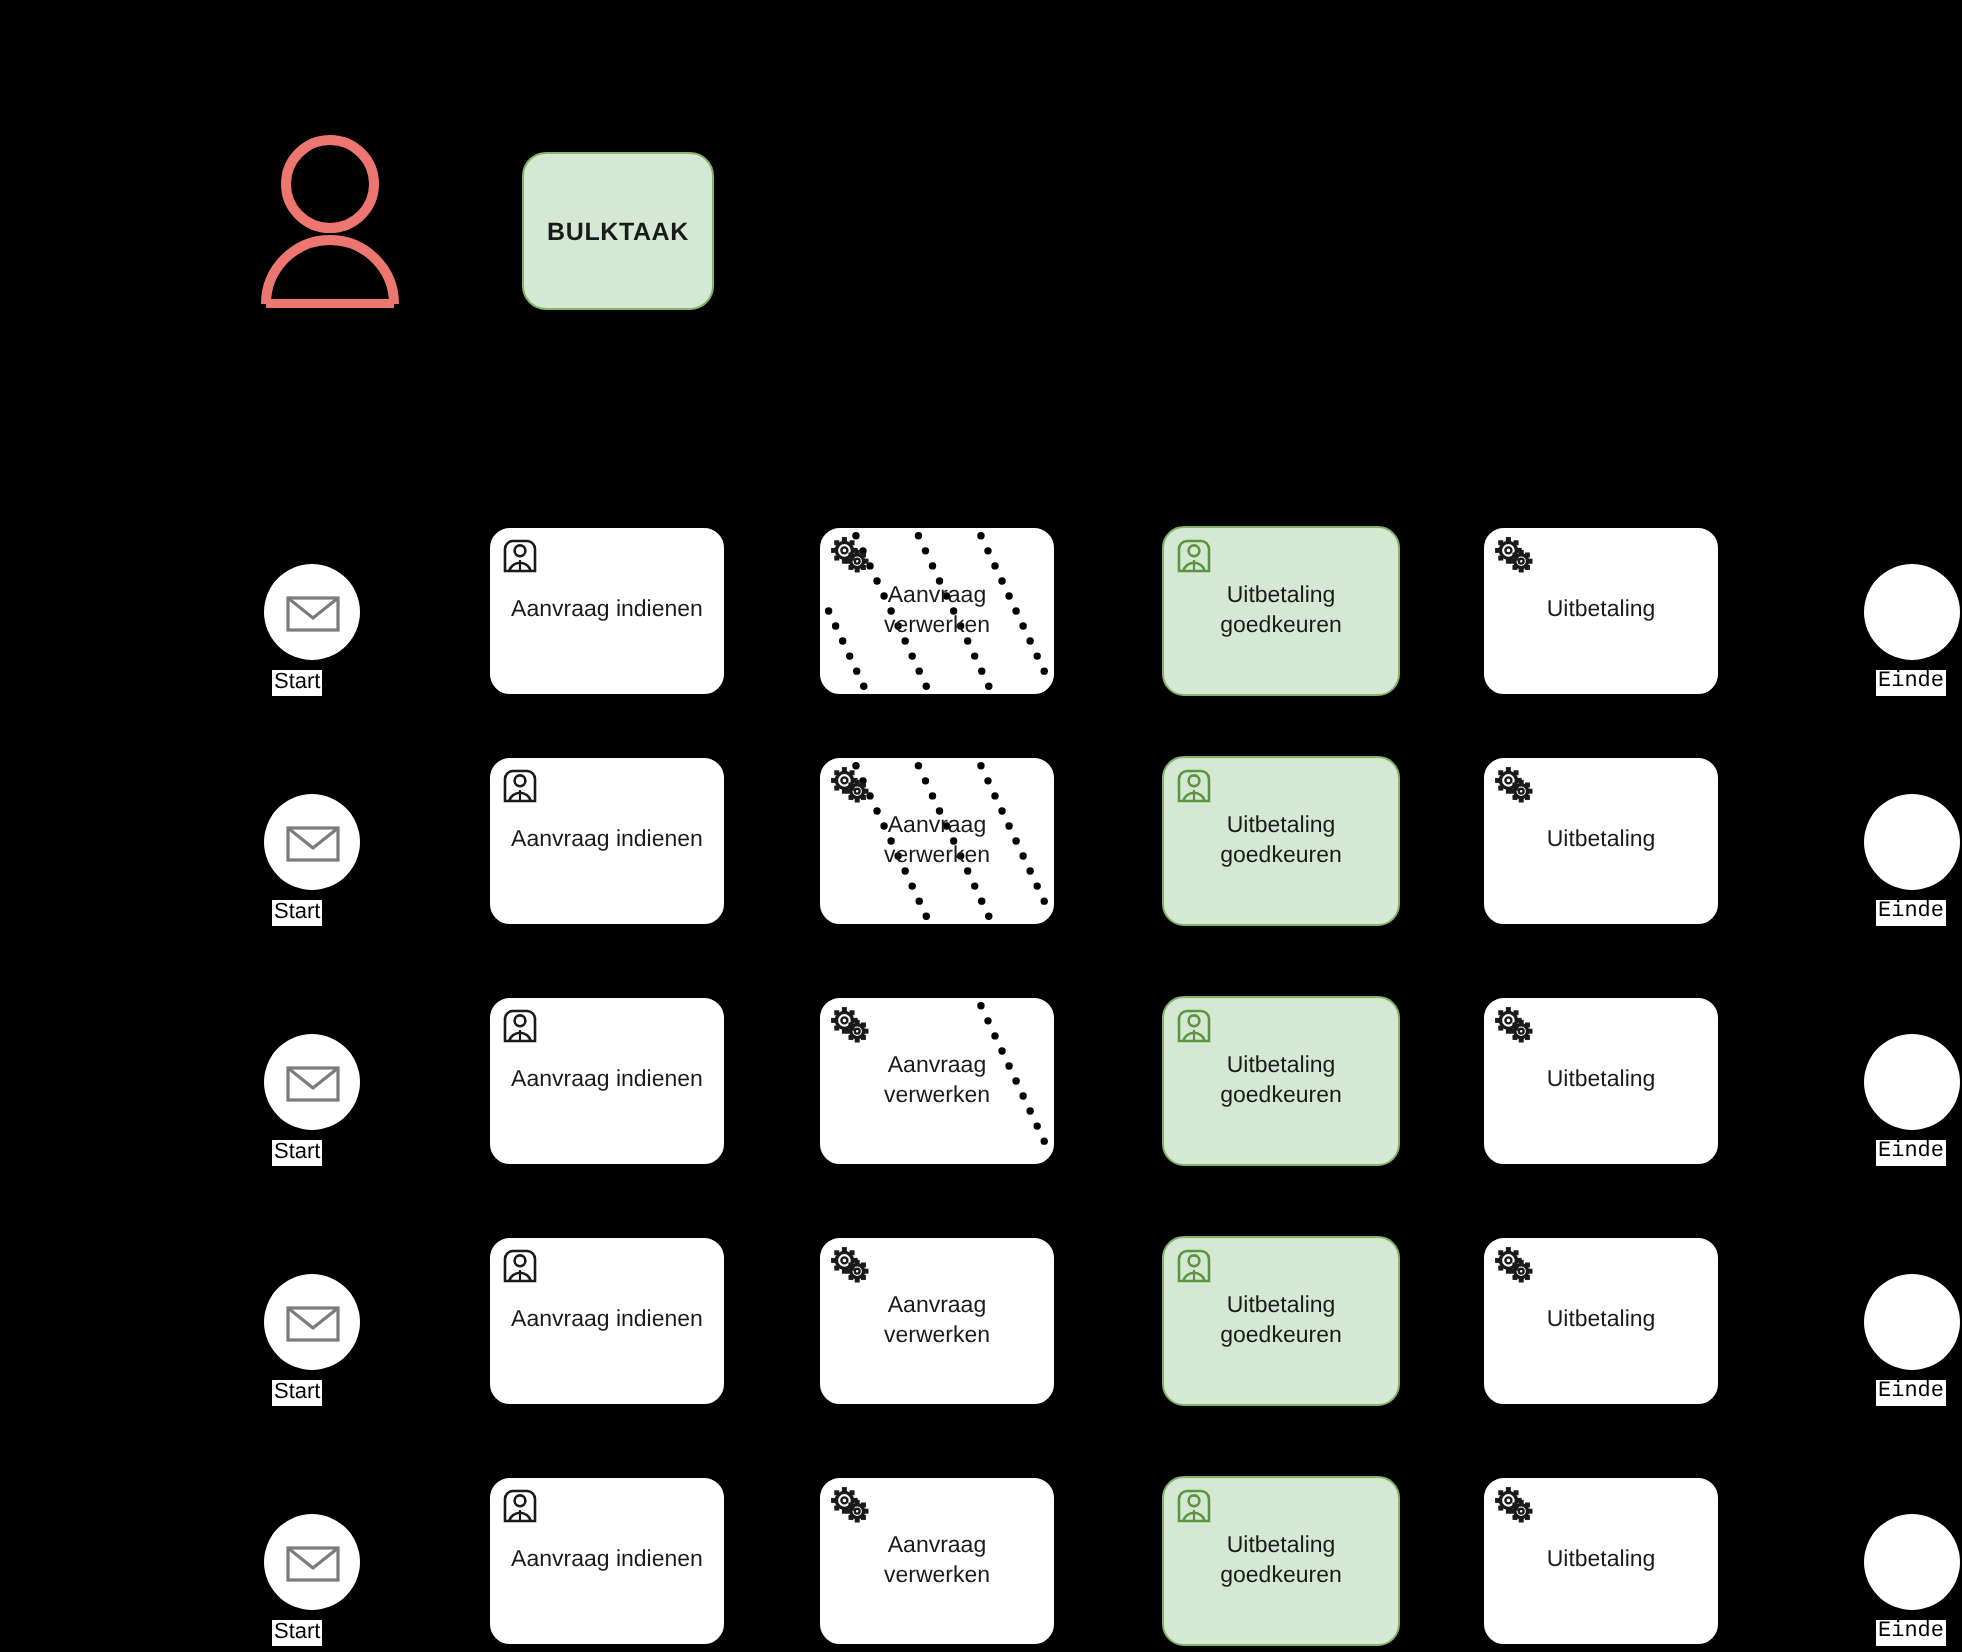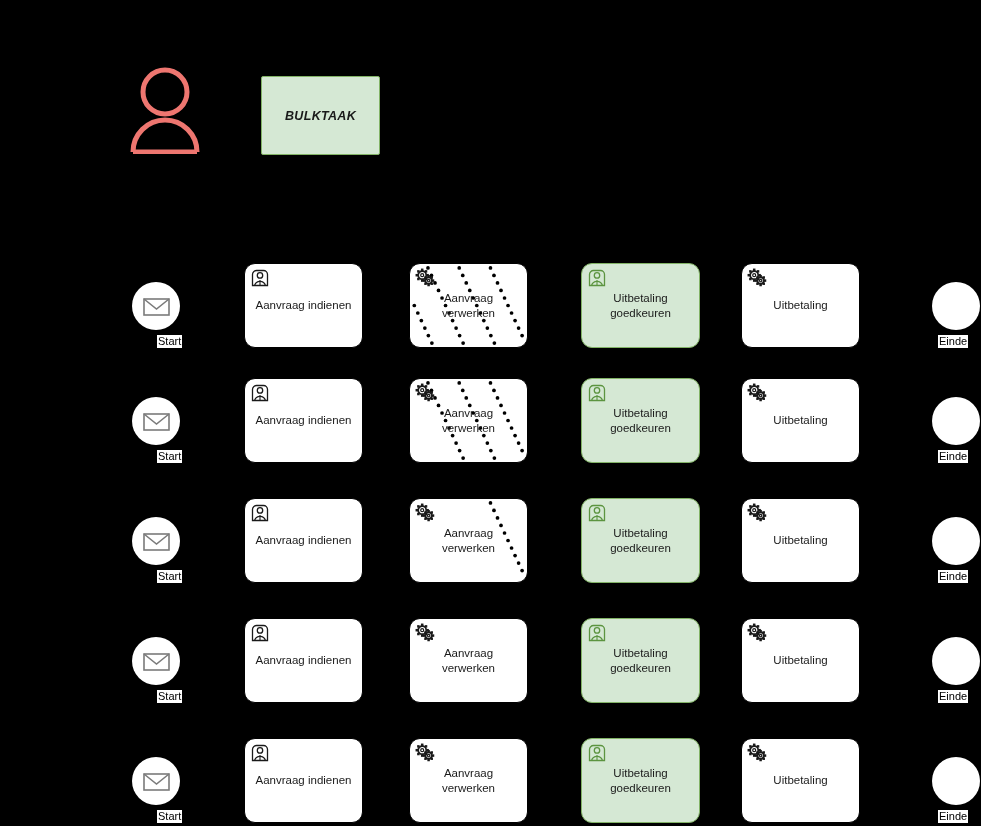--- a/index.html
+++ b/index.html
@@ -29,30 +29,29 @@
     left: 129px;
     top: 66px;
     width: 72px;
     height: 88px;
   }
 
   .bulk-box {
     position: absolute;
     left: 261px;
     top: 76px;
-    width: 119px;
+    width: 96px;
     height: 79px;
     background: #D5E8D4;
     border: 1.5px solid #82B366;
-    border-radius: 2px;
+    border-radius: 12px;
     box-sizing: border-box;
     display: flex;
     align-items: center;
     justify-content: center;
-    font-style: italic;
   }
   .bulk-box .bulk-label {
     font-size: 12.5px;
     font-weight: bold;
     color: #1a1a1a;
     letter-spacing: 0.3px;
     text-align: center;
   }
 
   
@@ -80,22 +79,22 @@
   .event-label {
     position: absolute;
     top: 72px;
     font-size: 11px;
     line-height: 13px;
     color: #000000;
     background: #ffffff;
     white-space: nowrap;
     padding: 0 1px;
   }
-  .event-label.start-label { left: 157px; text-align: right; }
-  .event-label.end-label   { left: 938px; }
+  .event-label.start-label { left: 136px; text-align: right; }
+  .event-label.end-label   { left: 938px; font-family: Liberation Mono, monospace; }
 
   
   .task {
     position: absolute;
     top: 0;
     width: 119px;
     height: 85px;
     background: #ffffff;
     border: 1.3px solid #000000;
     border-radius: 11px;

